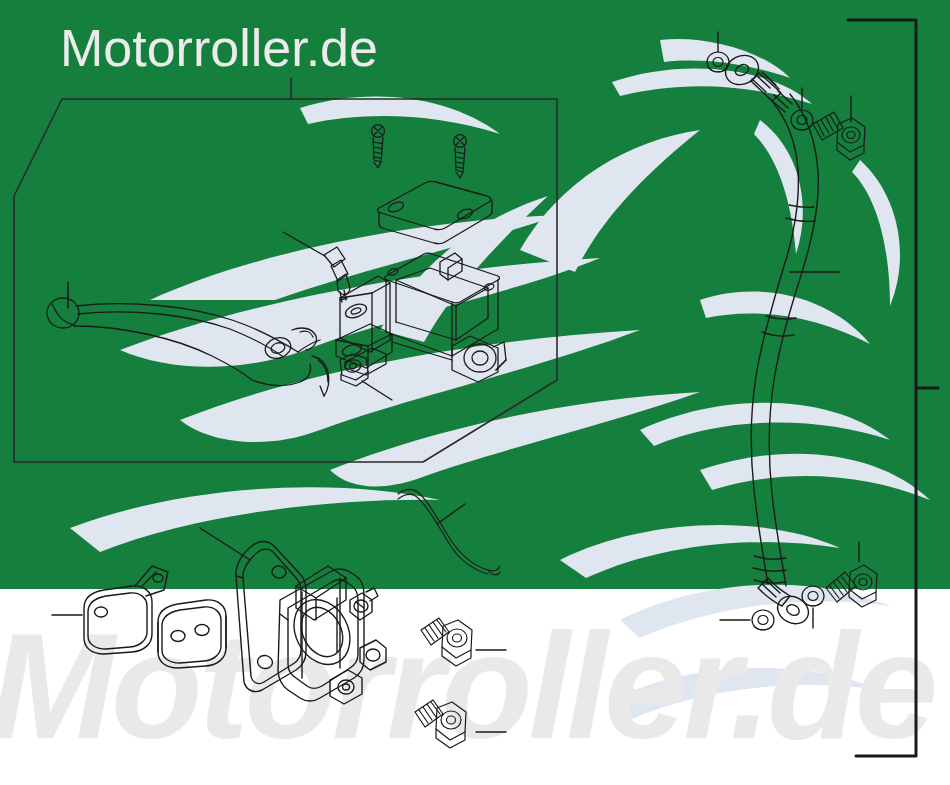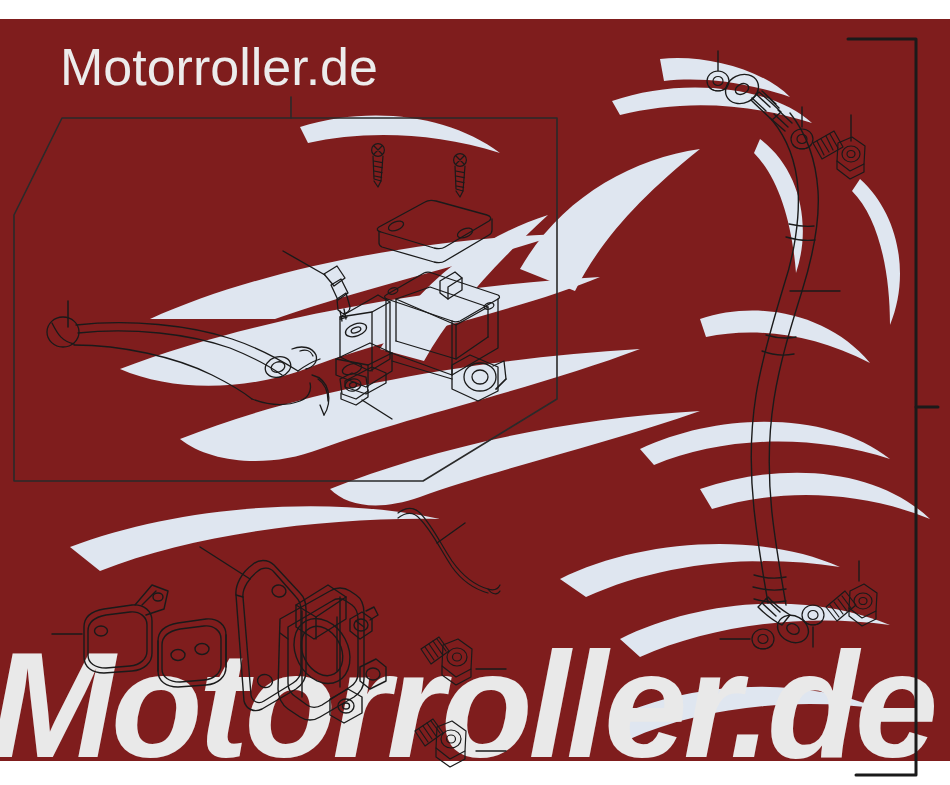--- a/index.html
+++ b/index.html
@@ -1,20 +1,20 @@
 <!DOCTYPE html>
 <html><head>
 <meta charset="utf-8">
 <style>
   html,body{margin:0;padding:0;background:#ffffff;}
   body{
     width:950px;height:785px;overflow:hidden;position:relative;
     font-family:"Liberation Sans", sans-serif;
   }
-  #stage{position:absolute;left:0;top:0;width:950px;height:742px;background:#7f1d1d;margin-top:19px;}
+  #stage{position:absolute;left:0;top:0;width:950px;height:589px;background:#15803d;}
   #stage svg{position:absolute;left:0;top:0;}
   .layer{position:absolute;left:0;top:0;width:950px;height:785px;}
   .wm-top{
     position:absolute;left:60px;top:18px;
     font-size:52px;letter-spacing:0px;color:#ececec;
     font-family:"Liberation Sans", sans-serif;font-weight:400;
     white-space:nowrap;user-select:none;
   }
   .wm-bottom{
     position:absolute;left:-10px;top:600px;

